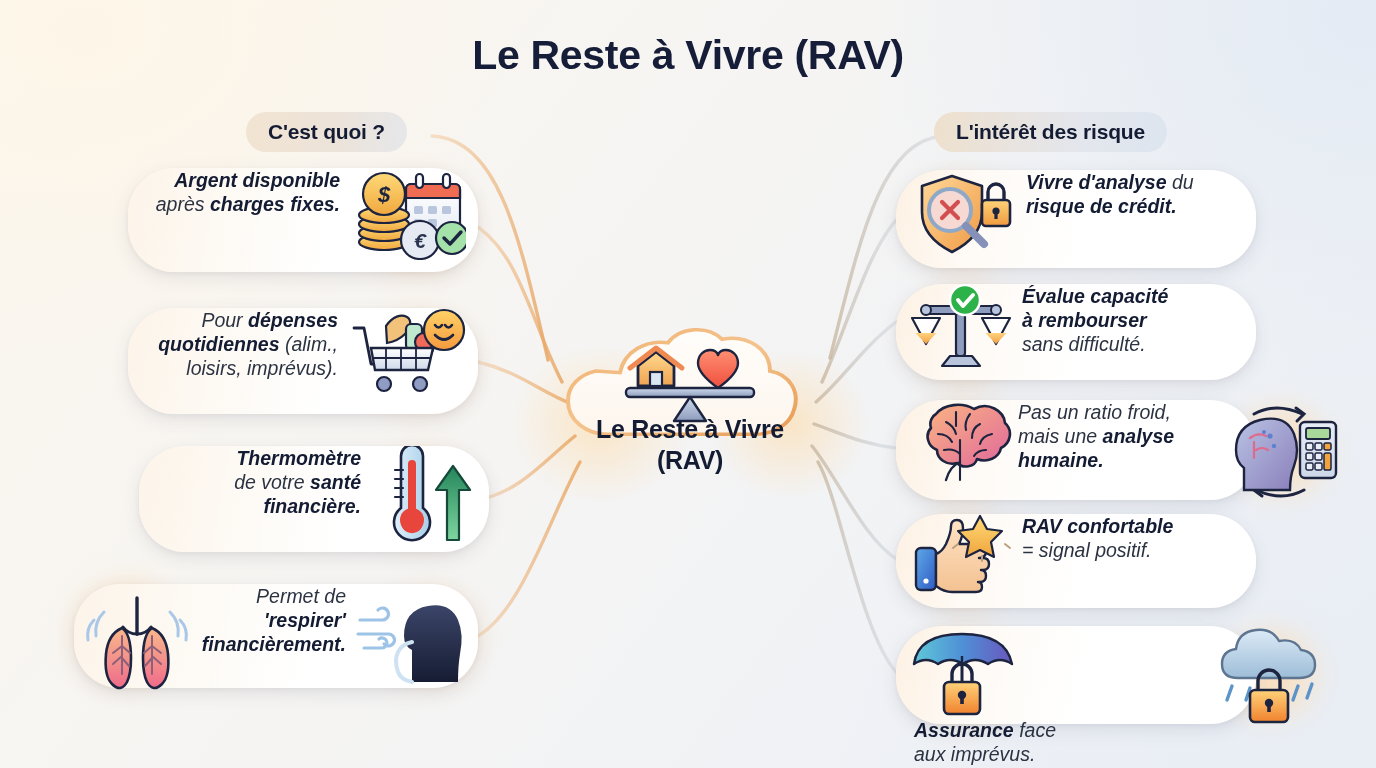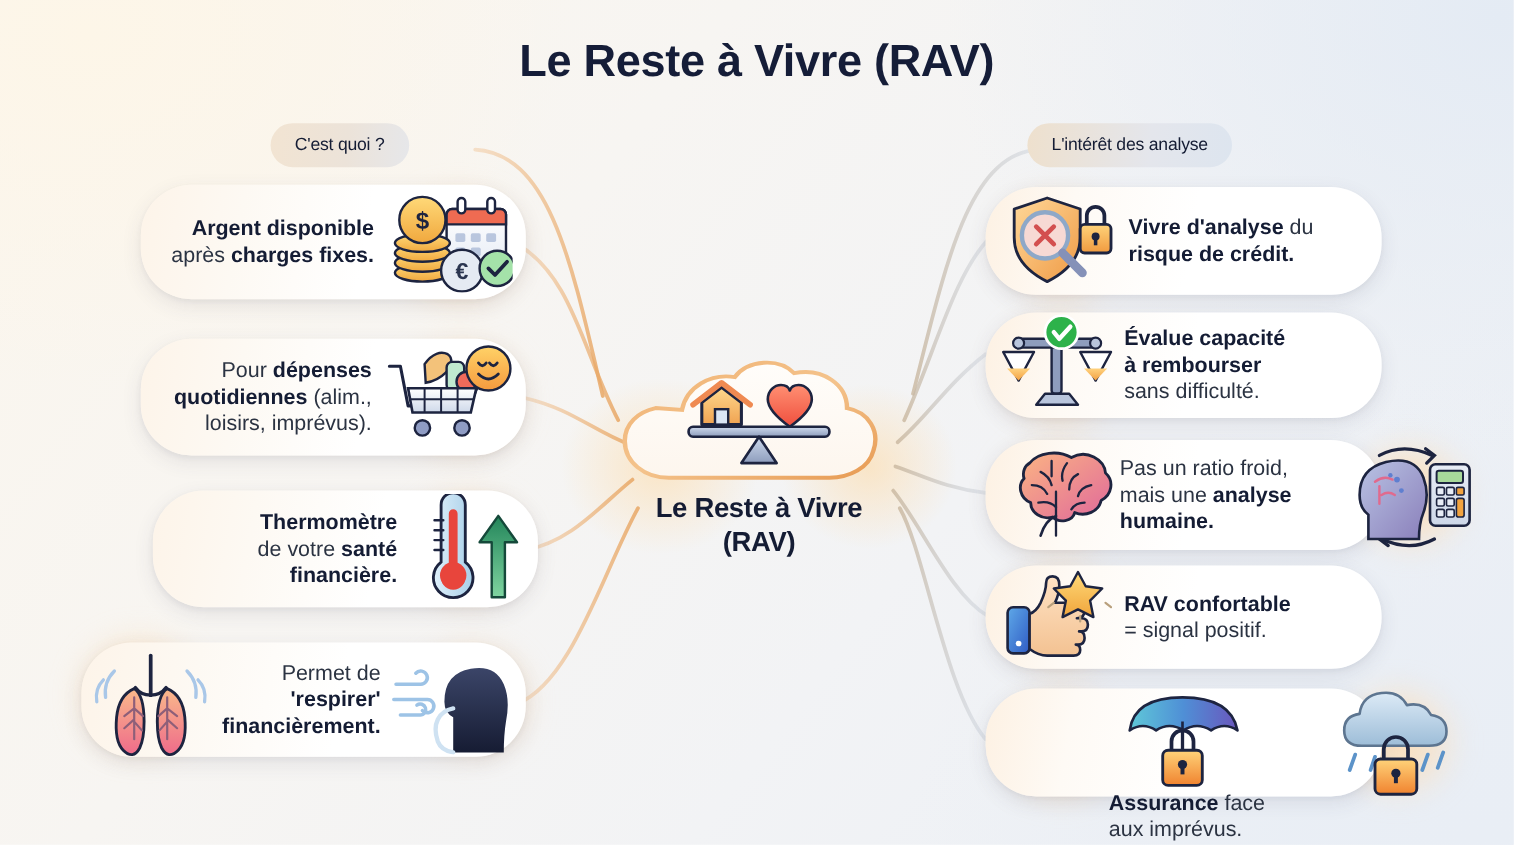--- a/index.html
+++ b/index.html
@@ -21,52 +21,53 @@
 
   
   .title {
     position:absolute; top:32px; left:0; width:1376px; text-align:center;
     font-size:41px; font-weight:700; letter-spacing:-.3px; color:#151d38; z-index:6;
   }
 
   
   .pill {
     position:absolute; z-index:6; height:40px; display:flex; align-items:center;
-    justify-content:center; border-radius:21px; font-size:16px; font-weight:400;
+    justify-content:center; border-radius:21px; font-size:21px; font-weight:700;
     color:#141c34; padding:0 22px; letter-spacing:-.2px;
   }
   .pill.left  { left:246px; top:112px; background:linear-gradient(95deg,#f2e4d2 0%,#ece3d9 55%,#e6e7ea 100%); }
   .pill.right { left:934px; top:112px; background:linear-gradient(95deg,#eee0cd 0%,#e4e6ec 60%,#dde5ef 100%); }
 
   
   .card {
-    position:absolute; z-index:5; display:flex; align-items:center;
+    position:absolute; z-index:5; display:flex; align-items:flex-start;
     background:linear-gradient(100deg,#fdf4e9 0%,#fdf9f3 26%,#ffffff 58%,#ffffff 100%);
     border-radius:46px;
     box-shadow:0 6px 18px rgba(60,60,90,.10), 0 2px 5px rgba(60,60,90,.06);
     padding:0 12px;
+    font-style:italic;
   }
   .card.rightcol {
     background:linear-gradient(100deg,#fdf1e3 0%,#fefaf5 22%,#ffffff 52%,#ffffff 100%);
   }
   .card .txt { font-size:19.5px; line-height:24px; color:#2b3342; }
   .card .txt b { font-weight:700; color:#141c34; }
   .card.leftcol .txt  { text-align:right; flex:1; padding-right:8px; }
   .card.rightcol .txt { text-align:left;  flex:1; padding-left:6px; }
 
   .ico { flex:none; display:flex; align-items:center; justify-content:center; }
   .ico svg { display:block; }
   .halo { position:absolute; border-radius:50%; filter:blur(13px); z-index:4;
           background:radial-gradient(circle,#fcdcb4 0%, rgba(252,220,180,.45) 55%, rgba(252,220,180,0) 74%); }
 
   
   #cloudwrap { position:absolute; left:540px; top:318px; width:300px; height:212px; z-index:7; }
   #cloudwrap .label {
     position:absolute; left:0; top:96px; width:300px; text-align:center;
-    font-size:25px; font-weight:700; line-height:31px; color:#141c34; letter-spacing:-.3px;margin-top:33px;
+    font-size:25px; font-weight:700; line-height:31px; color:#141c34; letter-spacing:-.3px;
   }
   #cloudwrap .seesaw { position:absolute; left:80px; top:26px; }
 </style>
 </head>
 <body>
 
 <div id="stage">
 
   <svg id="wires" viewBox="0 0 1376 768">
     <defs>
@@ -101,21 +102,21 @@
       <path d="M896,672 C860,630 840,500 818,462"></path>
     </g>
   </svg>
 
   <div class="title">Le Reste à Vivre (RAV)</div>
 
   <div class="pill left">
     <span>C'est quoi ?</span>
   </div>
   <div class="pill right">
-    <span>L'intérêt des analyse</span>
+    <span>L'intérêt des risque</span>
   </div>
 
   <div class="halo" style="left:352px;top:176px;width:130px;height:98px;"></div>
   <div class="card leftcol" style="left:128px;top:168px;width:350px;height:104px;">
     <div class="txt"><b>Argent disponible</b><br>après <b>charges fixes.</b></div>
     <div class="ico">
       <svg width="118" height="92" viewBox="0 0 118 92">
         <defs>
           <linearGradient id="coinG" x1="0" y1="0" x2="0" y2="1">
               <stop offset="0" stop-color="#ffd978"></stop>

